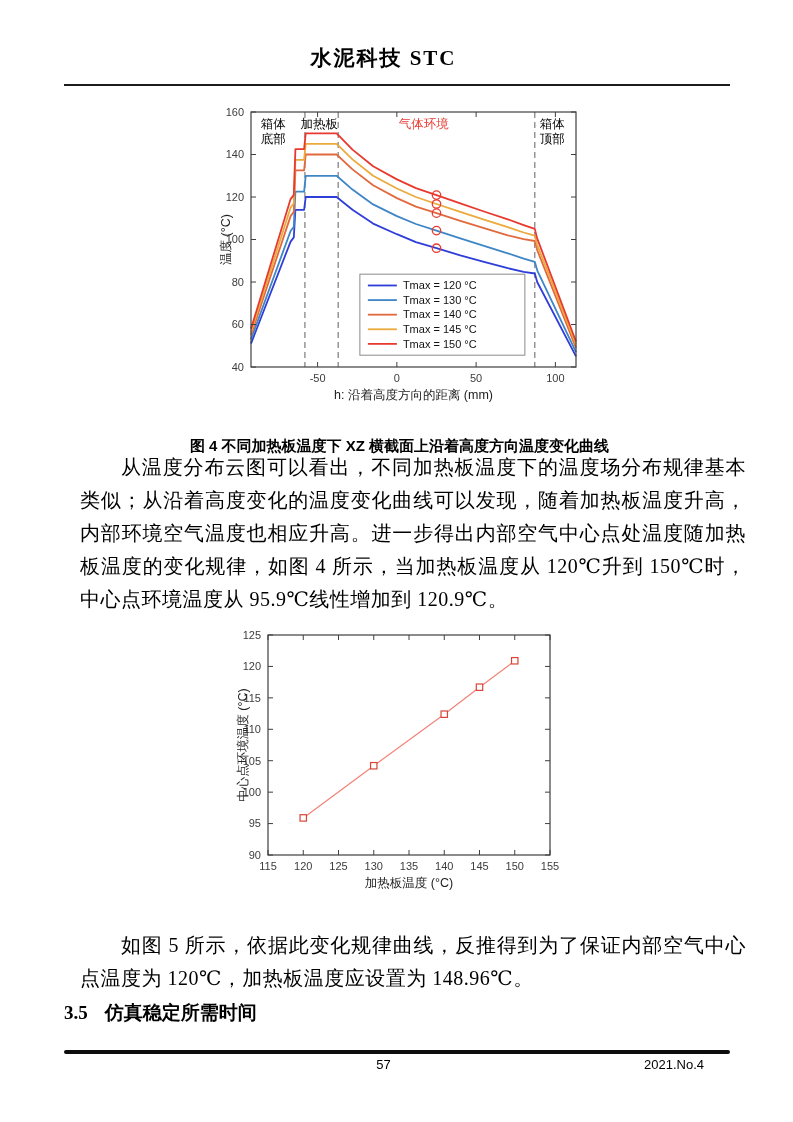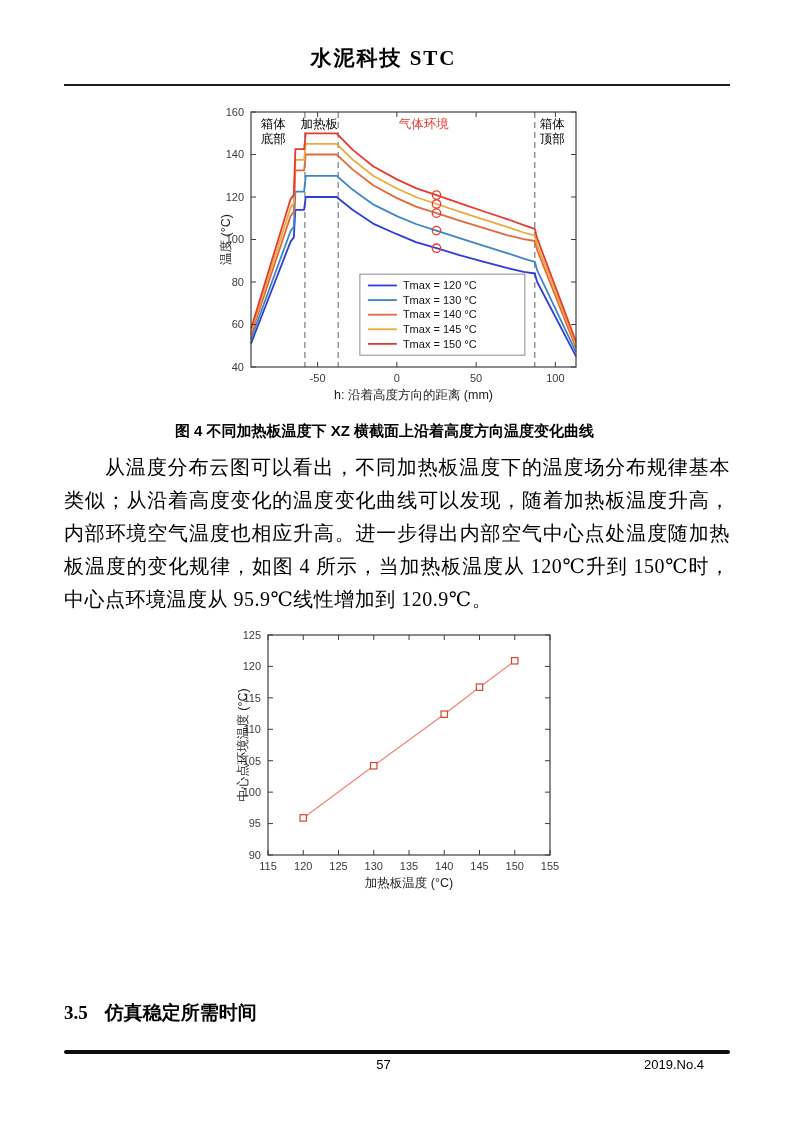--- a/index.html
+++ b/index.html
@@ -4,25 +4,25 @@
 <style>
   html,body{margin:0;padding:0;background:#ffffff;}
   .page{position:relative;width:767px;height:1122px;background:#ffffff;overflow:hidden;
         font-family:"Liberation Serif","DejaVu Serif",serif;color:#000;}
   .header-title{position:absolute;top:44px;left:0;width:100%;text-align:center;
         font-size:21px;letter-spacing:2px;font-weight:600;}
   .rule-top{position:absolute;left:64px;top:84px;width:666px;height:2px;background:#1c1c1c;}
   .figure-host{position:absolute;}
   .fig4{left:215px;top:104px;width:410px;height:312px;}
   .fig5{left:235px;top:622px;width:340px;height:275px;}
-  .caption{position:absolute;left:0;width:100%;text-align:center;margin:1px;
+  .caption{position:absolute;left:0;width:100%;text-align:center;margin:16px;
         font-family:"Liberation Sans","DejaVu Sans",sans-serif;font-weight:700;font-size:15px;}
   .cap4{top:421px;}
   .cap5{top:899px;}
-  .body-text{position:absolute;left:64px;width:666px;margin:0;font-size:20px;line-height:33px;
+  .body-text{position:absolute;left:80px;width:666px;margin:0;font-size:20px;line-height:33px;
         text-align:justify;text-indent:41px;letter-spacing:0.5px;}
   .p1{top:451px;}
   .p2{top:929px;}
   .section-heading{position:absolute;left:64px;top:1000px;margin:0;font-size:19px;line-height:26px;}
   .sec-num{font-family:"Liberation Serif","DejaVu Serif",serif;font-weight:700;}
   .sec-title{font-family:"Liberation Sans","DejaVu Sans",sans-serif;font-weight:700;margin-left:17px;}
   .rule-bottom{position:absolute;left:64px;top:1050px;width:666px;height:4px;background:#0d0d0d;border-radius:2px;}
   .footer-page{position:absolute;top:1057px;left:0;width:100%;text-align:center;font-size:13px;
         font-family:"Liberation Sans","DejaVu Sans",sans-serif;}
   .footer-issue{position:absolute;top:1057px;right:63px;font-size:13px;
@@ -169,20 +169,21 @@
         <line x1="33" y1="44.428571428571445" x2="38" y2="44.428571428571445" stroke="#3f3f3f" stroke-width="1"></line>
         <line x1="315" y1="44.428571428571445" x2="310" y2="44.428571428571445" stroke="#3f3f3f" stroke-width="1"></line>
         <text x="26" y="48.22857142857144" text-anchor="end" class="ctick">120</text>
         <line x1="33" y1="13" x2="38" y2="13" stroke="#3f3f3f" stroke-width="1"></line>
         <line x1="315" y1="13" x2="310" y2="13" stroke="#3f3f3f" stroke-width="1"></line>
         <text x="26" y="16.8" text-anchor="end" class="ctick">125</text>
         <text x="174" y="265" text-anchor="middle" class="caxlabel">加热板温度 (°C)</text>
         <text x="12" y="123" text-anchor="middle" class="caxlabel" transform="rotate(-90 12 123)">中心点环境温度 (°C)</text>
       </svg></div>
 
+  <p class="body-text p2">如图 5 所示，依据此变化规律曲线，反推得到为了保证内部空气中心点温度为 120℃，加热板温度应设置为 148.96℃。</p>
 
   <h2 class="section-heading"><span class="sec-num">3.5</span><span class="sec-title">仿真稳定所需时间</span></h2>
 
   <div class="rule-bottom"></div>
   <div class="footer-page">57</div>
-  <div class="footer-issue">2019.No.4</div>
+  <div class="footer-issue">2021.No.4</div>
 
 </div>
 
 </body></html>

